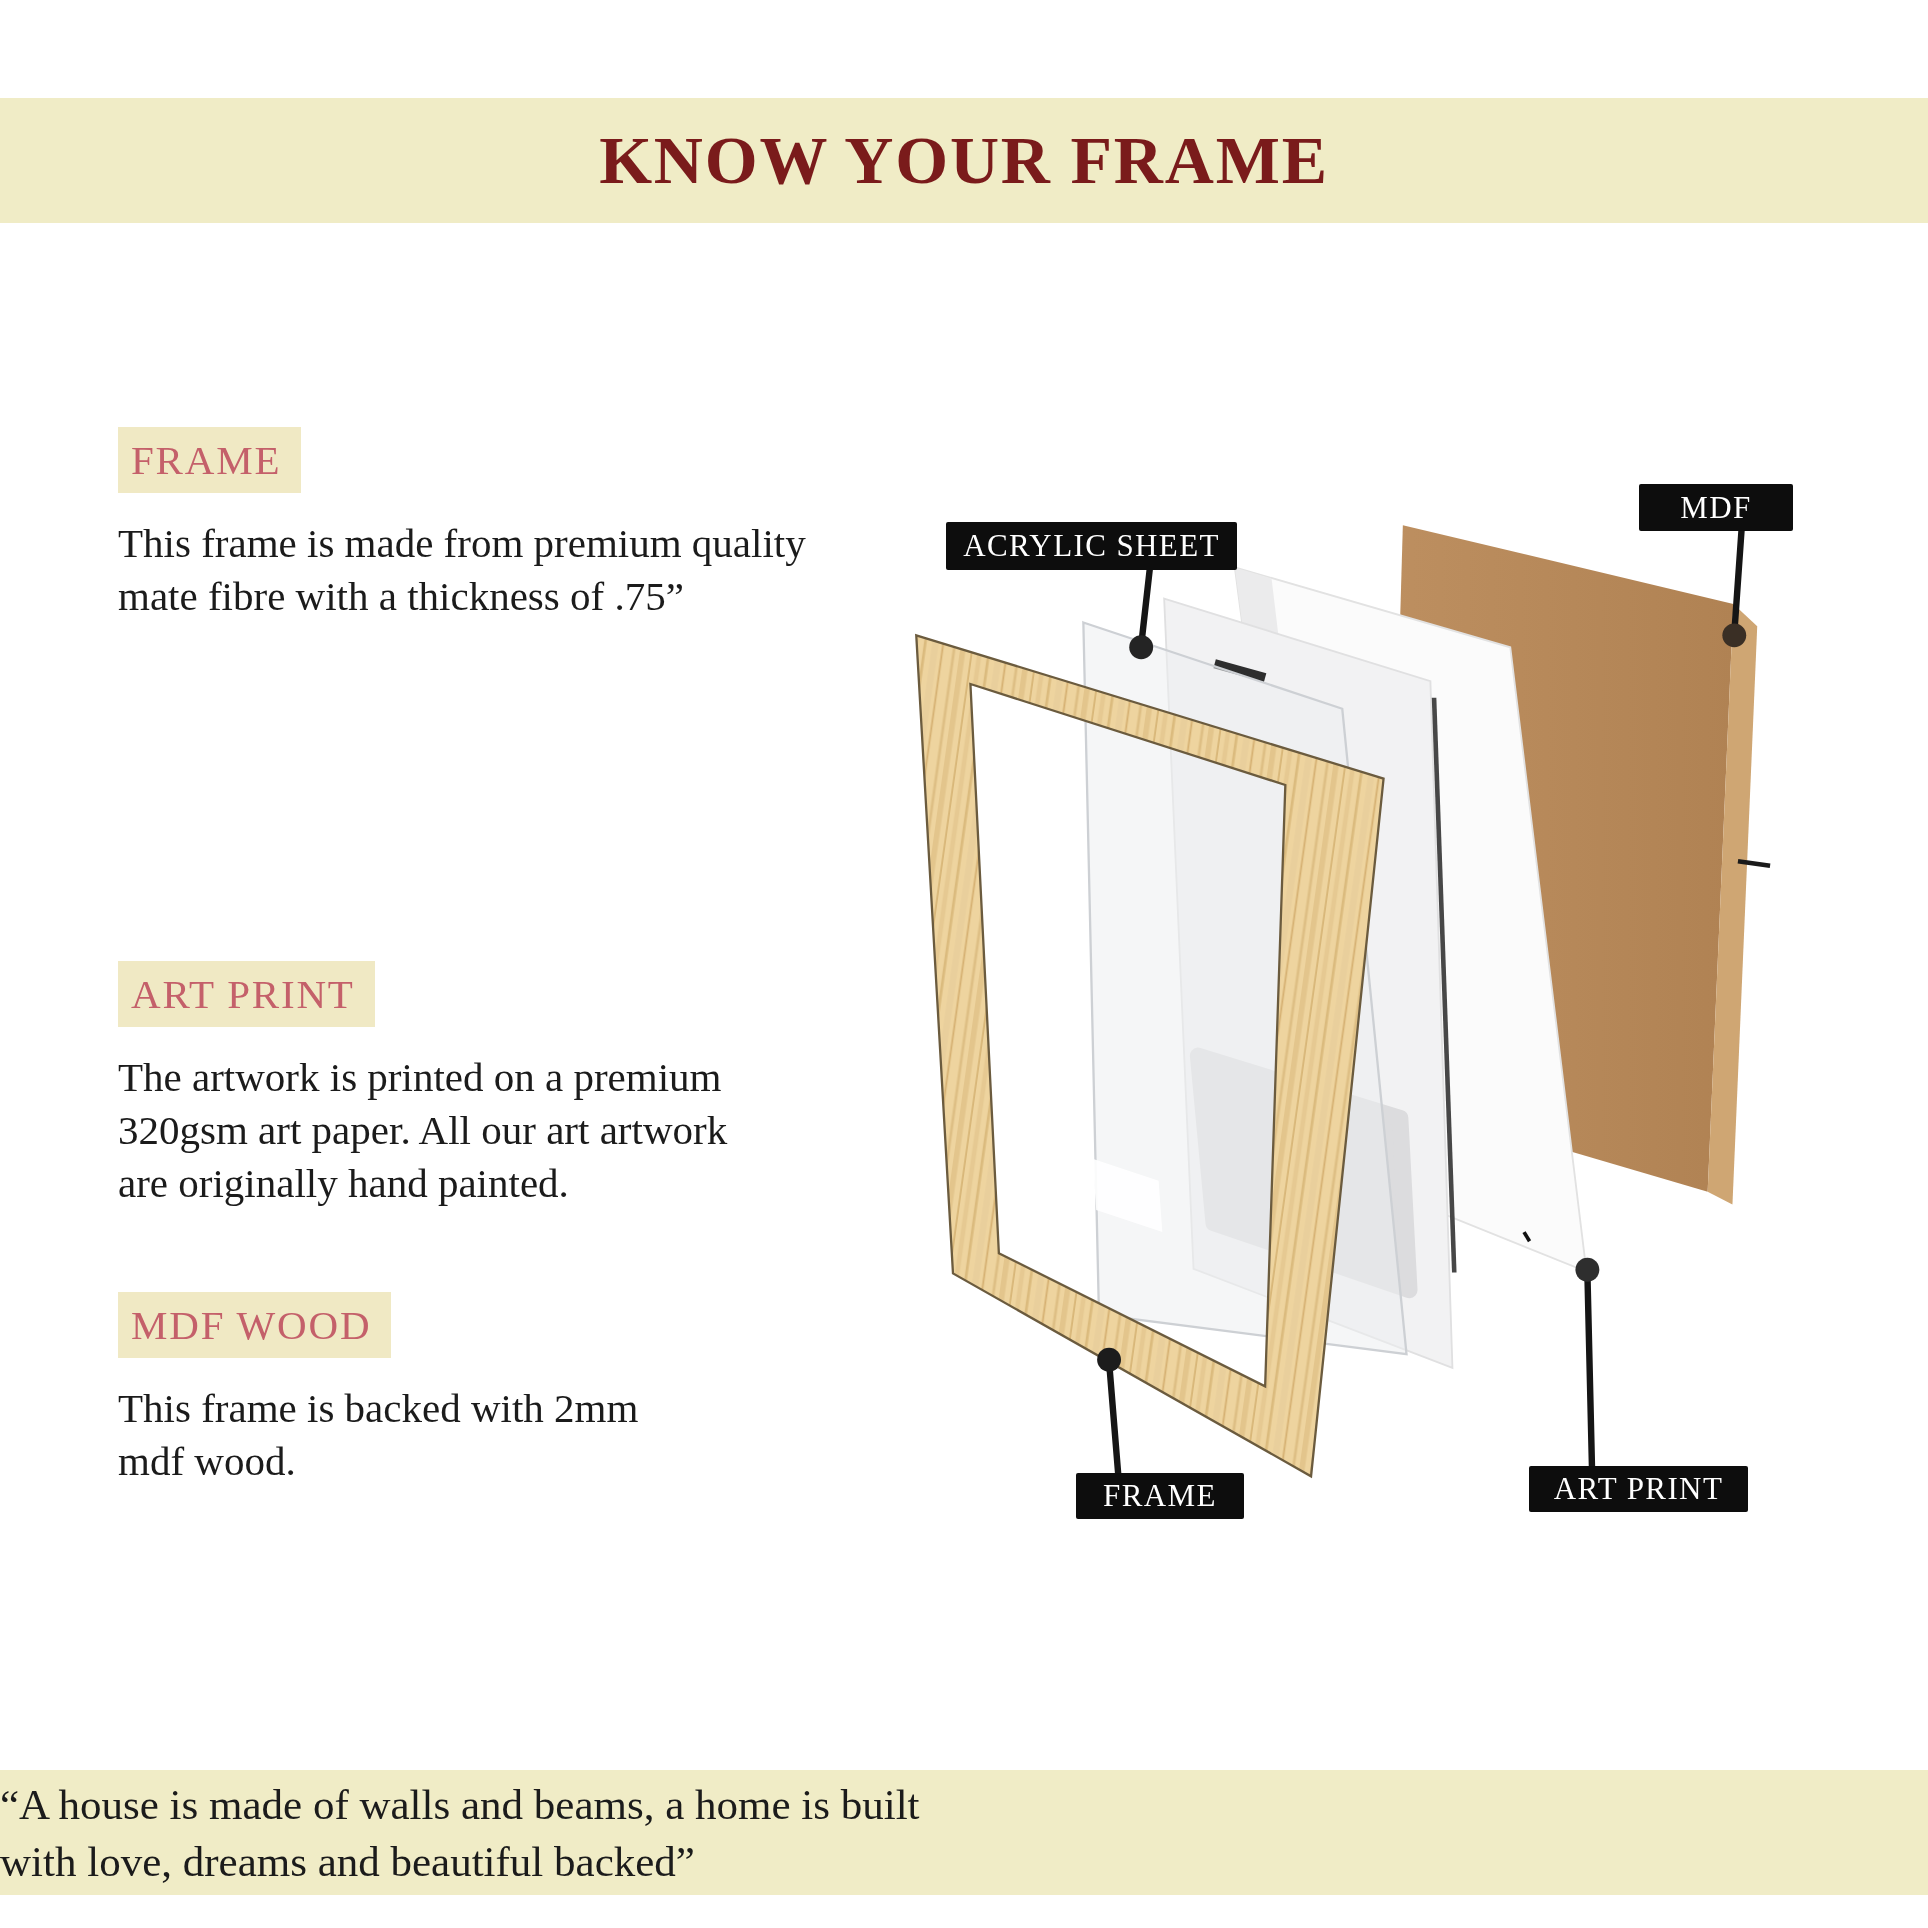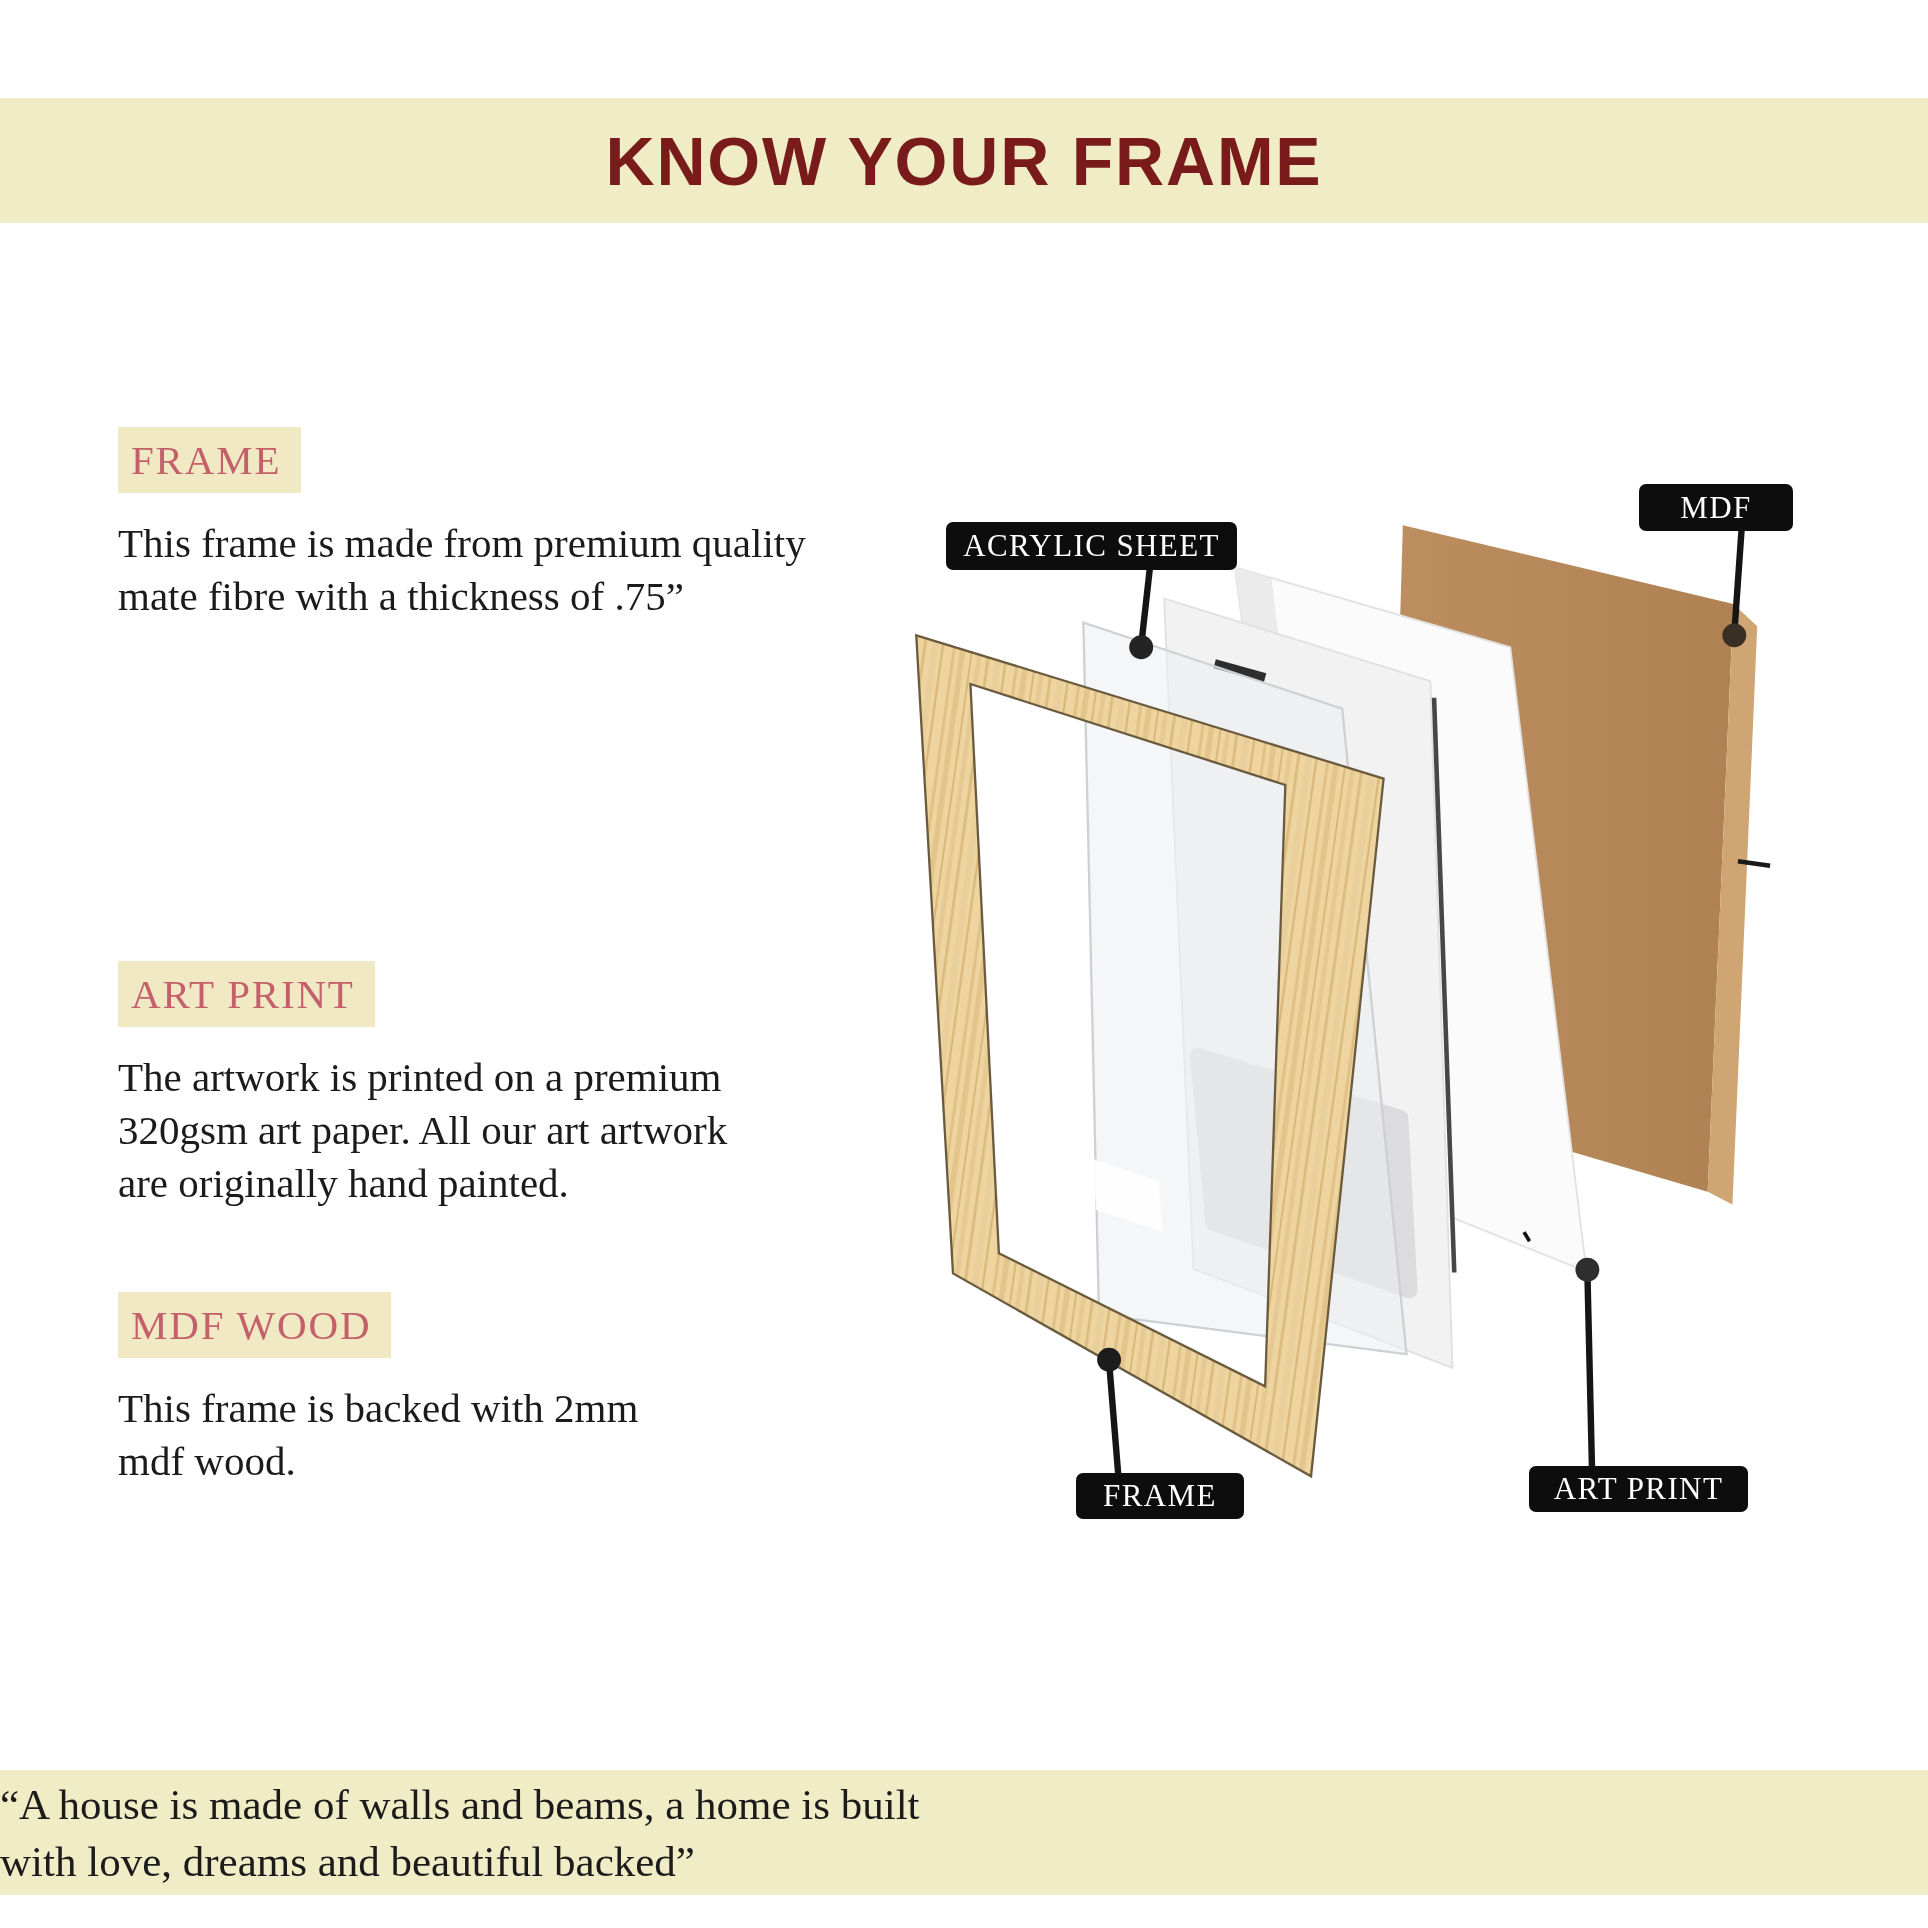--- a/index.html
+++ b/index.html
@@ -5,38 +5,38 @@
   html,body{margin:0;padding:0;background:#ffffff;}
   .canvas{
     position:relative;width:1928px;height:1928px;background:#ffffff;overflow:hidden;
     font-family:"Liberation Serif","DejaVu Serif",serif;color:#1b1b1b;
   }
   
   .banner{position:absolute;left:0;width:1928px;background:#f0ecc6;}
   .title-banner{top:98px;height:125px;display:flex;align-items:center;justify-content:center;}
   .page-title{
     font-size:68px;font-weight:700;letter-spacing:1.8px;color:#7a1b1b;margin:16px;
-    font-family:Liberation Sans, sans-serif;
+    font-family:Liberation Serif, serif;
   }
   .quote-banner{top:1770px;height:125px;display:flex;flex-direction:column;align-items:flex-start;justify-content:center;}
   .quote-line{font-size:43px;line-height:57px;color:#1b1b1b;text-align:center;}
 
   
   .info-section{position:absolute;left:118px;width:790px;}
   .section-heading{
     display:inline-block;background:#f0e9c4;color:#c4606a;
     font-size:41px;line-height:46px;padding:10px 20px 10px 13px;letter-spacing:1.8px;
   }
   .section-body{margin-top:24px;}
   .body-line{font-size:41px;line-height:53px;white-space:nowrap;}
 
   
   .diagram-svg{position:absolute;top:0;left:0;}
   .pill{
-    position:absolute;background:#0d0d0d;color:#ffffff;border-radius:7px;
+    position:absolute;background:#0d0d0d;color:#ffffff;border-radius:2px;
     display:flex;align-items:center;justify-content:center;
     font-size:31px;letter-spacing:1.4px;white-space:nowrap;
   }
   .pill-acrylic{left:946px;top:522px;width:291px;height:48px;text-align:center;}
   .pill-mdf{left:1639px;top:484px;width:154px;height:47px;}
   .pill-frame{left:1076px;top:1473px;width:168px;height:46px;}
   .pill-art{left:1529px;top:1466px;width:219px;height:46px;}
 </style>
 </head>
 <body>

